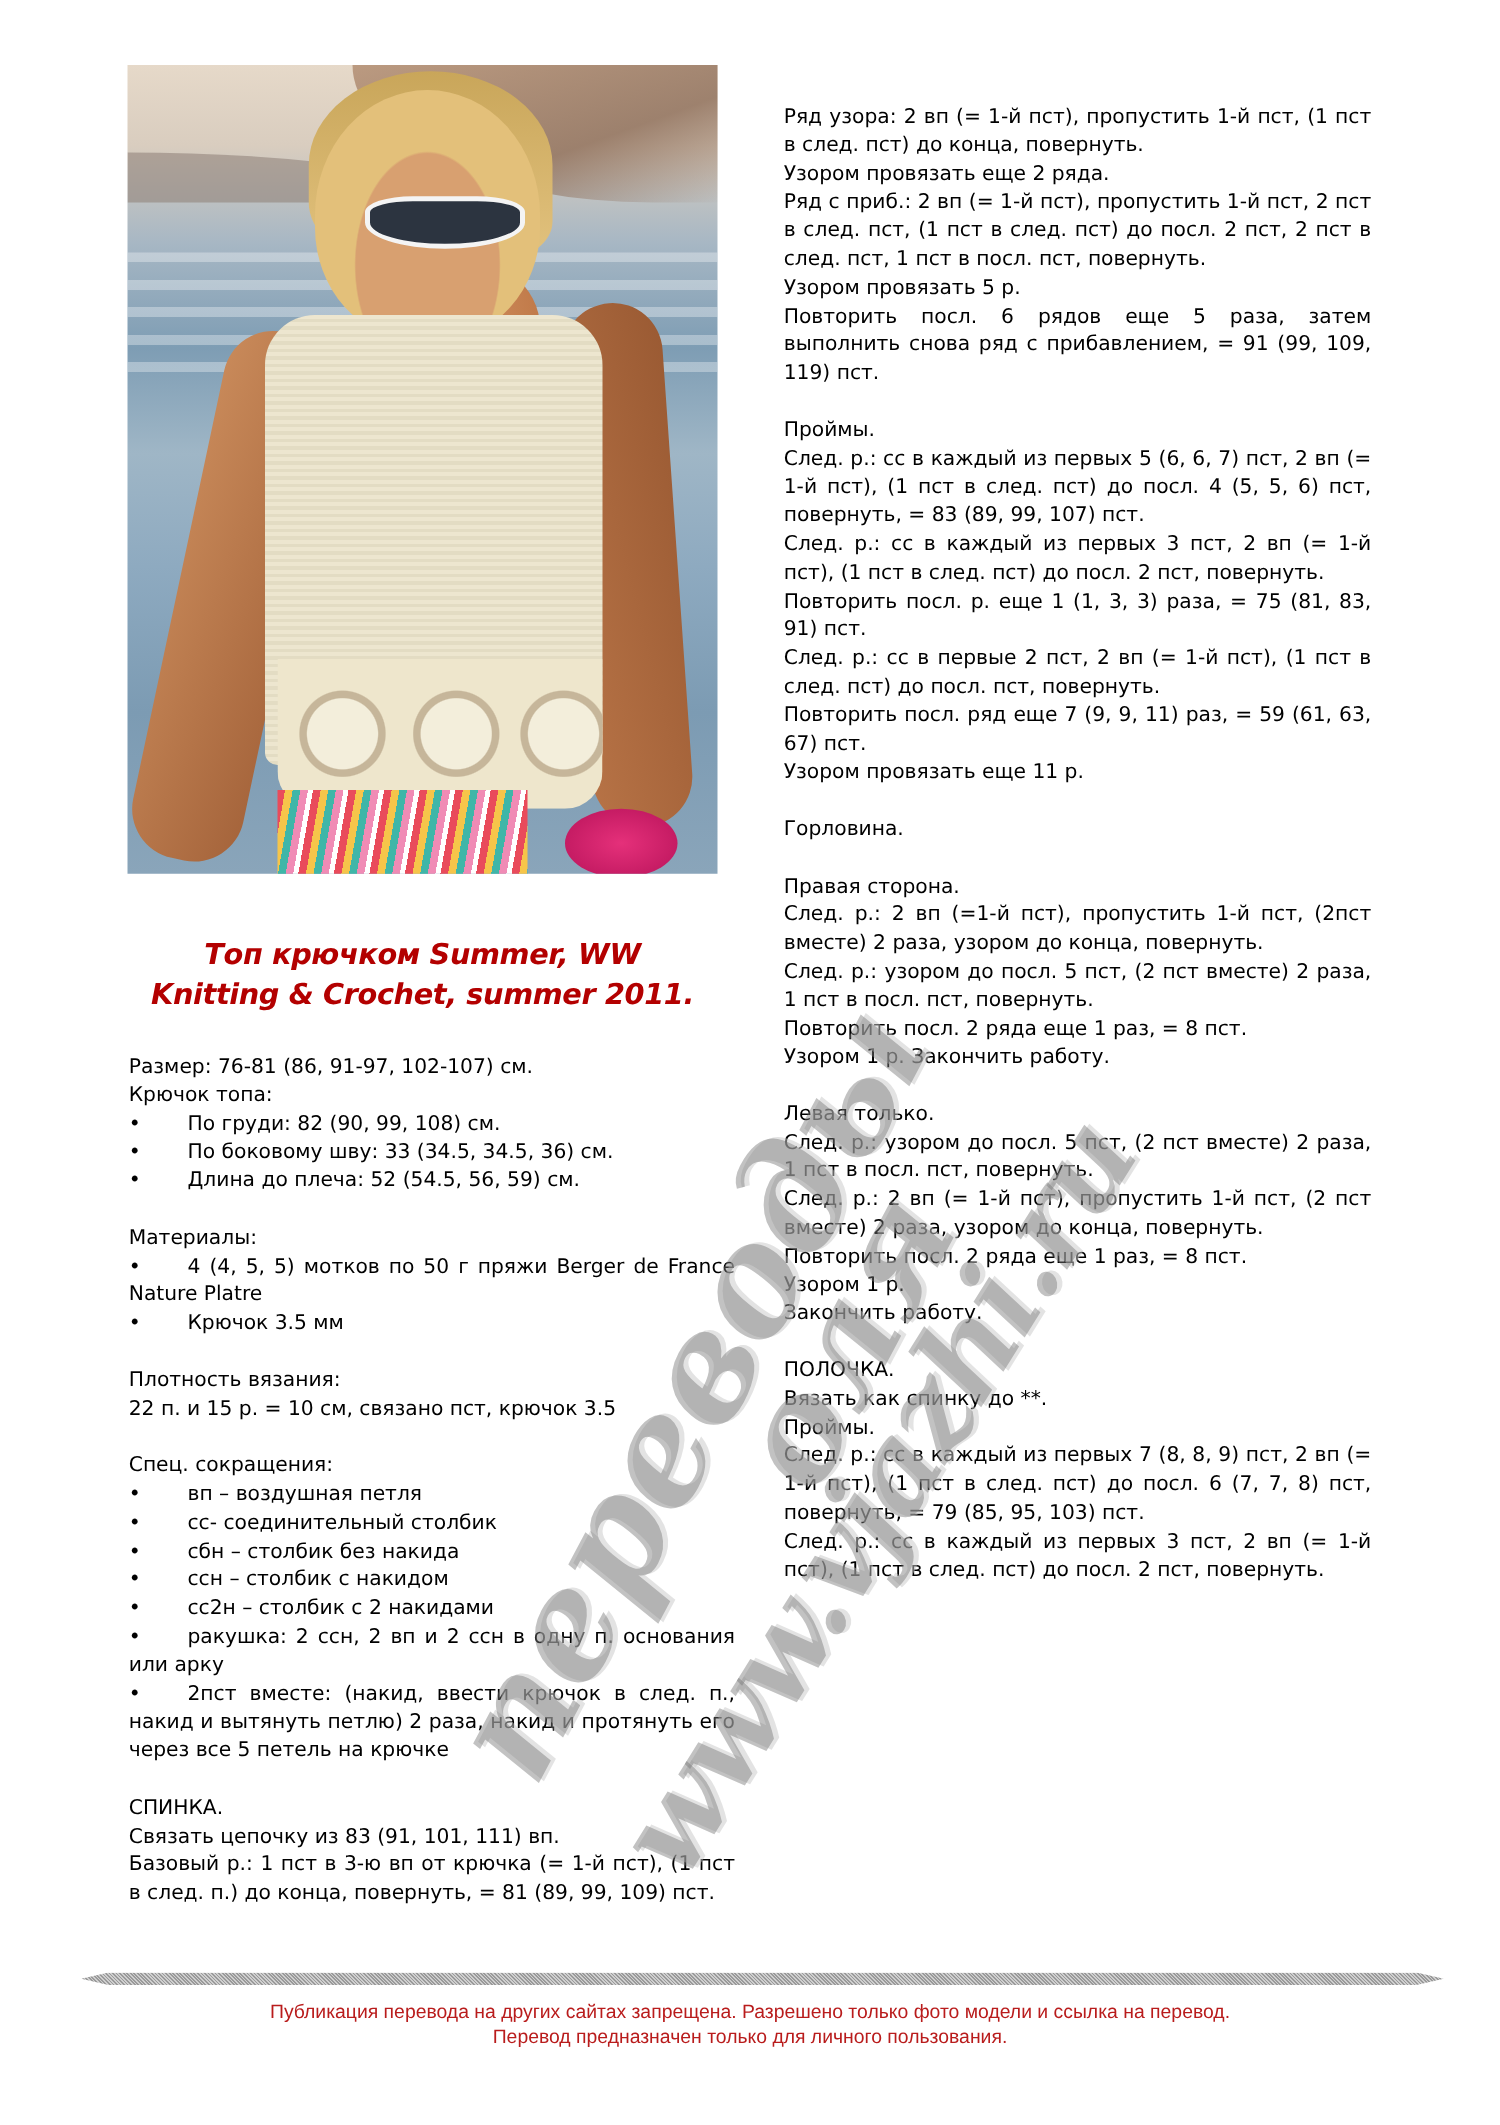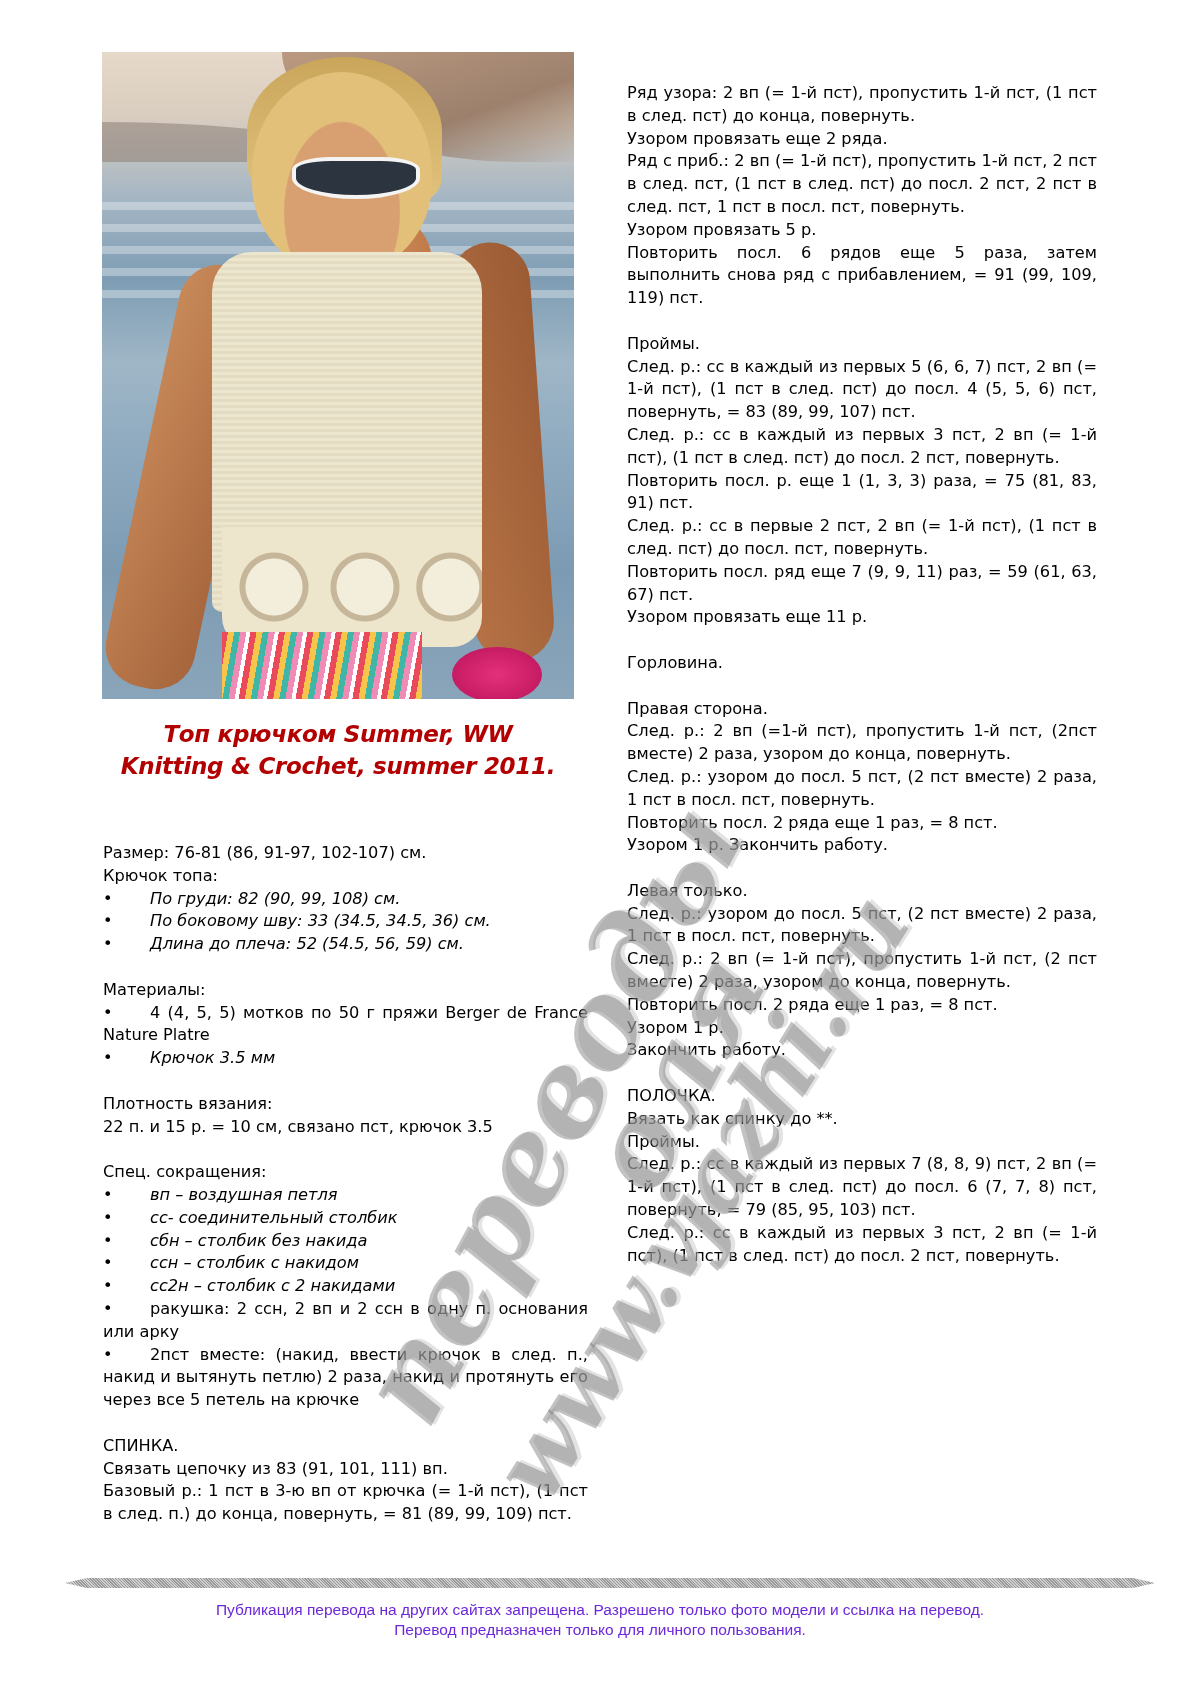--- a/index.html
+++ b/index.html
@@ -36,50 +36,50 @@
                  background: radial-gradient(circle at 20% 50%, #f3eedb 0 28px, #c6b69a 29px 34px, transparent 35px),
                              radial-gradient(circle at 55% 50%, #f3eedb 0 28px, #c6b69a 29px 34px, transparent 35px),
                              radial-gradient(circle at 88% 50%, #f3eedb 0 28px, #c6b69a 29px 34px, transparent 35px),
                              #eee6cc; border-radius: 0 0 30px 30px; }
   .photo .bikini { position: absolute; left: 120px; top: 580px; width: 200px; height: 70px;
                    background: repeating-linear-gradient(100deg, #e94b5b 0 6px, #f6c54a 6px 12px, #3fb6a8 12px 18px, #f08bb5 18px 24px, #ffffff 24px 28px); }
   .photo .pink { position: absolute; left: 350px; top: 595px; width: 90px; height: 55px;
                  background: radial-gradient(ellipse, #e5307a, #b8135a); border-radius: 50%; }
 
   
-  .title { position: absolute; left: 102px; top: 718px; width: 472px; text-align: center;
+  .title { position: absolute; left: 102px; top: 748px; width: 472px; text-align: center;
            color: #b30000; font-family: "DejaVu Sans", sans-serif; font-style: italic; font-weight: bold;
            font-size: 23px; line-height: 32px; letter-spacing: -0.3px; }
 
   
   .col { position: absolute; font-size: 16.2px; line-height: 22.8px; font-family: "DejaVu Sans", sans-serif; }
   .col-left { left: 103px; top: 842px; width: 485px; }
   .col-right { left: 627px; top: 62px; width: 470px; margin-top: 20px; }
   .p { margin: 0; text-align: justify; }
   .gap { height: 22.8px; }
   .bullet { display: flex; }
   .bullet .dot { width: 47px; flex: 0 0 47px; }
-  .bullet .txt { flex: 1; text-align: justify; font-style: italic; }
+  .bullet .txt { flex: 1; text-align: justify; }
   .bullet-wrap { margin: 0; text-align: justify; }
   .bullet-wrap .dot { display: inline-block; width: 47px; }
 
   
   .wm { position: absolute; font-family: "DejaVu Serif", serif; font-weight: bold; font-style: italic;
         color: rgba(120,120,120,0.45); text-shadow: 3px 3px 0 rgba(200,200,200,0.5);
         white-space: nowrap; pointer-events: none; transform-origin: 0 0; }
   .wm-1 { left: 330px; top: 1380px; font-size: 118px; transform: rotate(-62deg); }
   .wm-2 { left: 470px; top: 1400px; font-size: 112px; transform: rotate(-62deg); }
   .wm-3 { left: 380px; top: 1430px; font-size: 96px; transform: rotate(-52deg); letter-spacing: -4px; }
 
   
   .footer-band { position: absolute; left: 65px; top: 1578px; width: 1090px; height: 10px;
                  background: repeating-linear-gradient(45deg, #9a9a9a 0 1px, #cfcfcf 1px 2px);
                  clip-path: polygon(0 50%, 2% 0, 98% 0, 100% 50%, 98% 100%, 2% 100%); }
   .footer { position: absolute; left: 0; top: 1600px; width: 1200px; text-align: center;
-            font-family: "Liberation Sans", sans-serif; font-size: 15.5px; line-height: 20px; color: #6d28d9; }
+            font-family: "Liberation Sans", sans-serif; font-size: 15.5px; line-height: 20px; color: #b91c1c; }
 </style>
 </head>
 <body>
 
 <div class="page">
 
   <div class="photo">
     <div class="hill"></div>
     <div class="hill2"></div>
     <div class="surf"></div>

